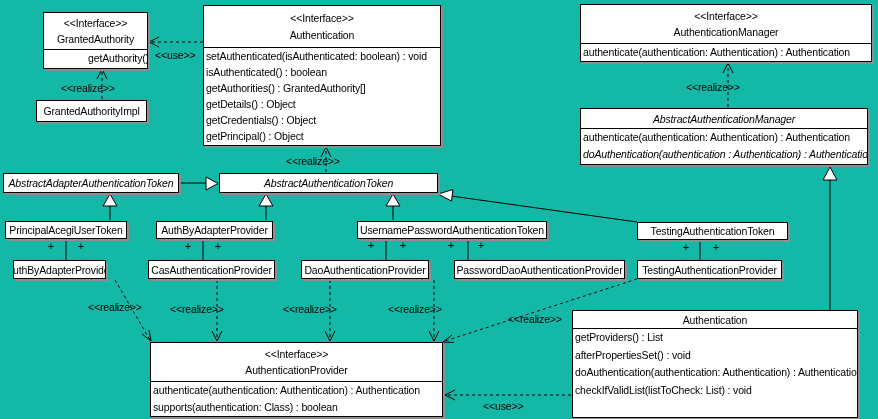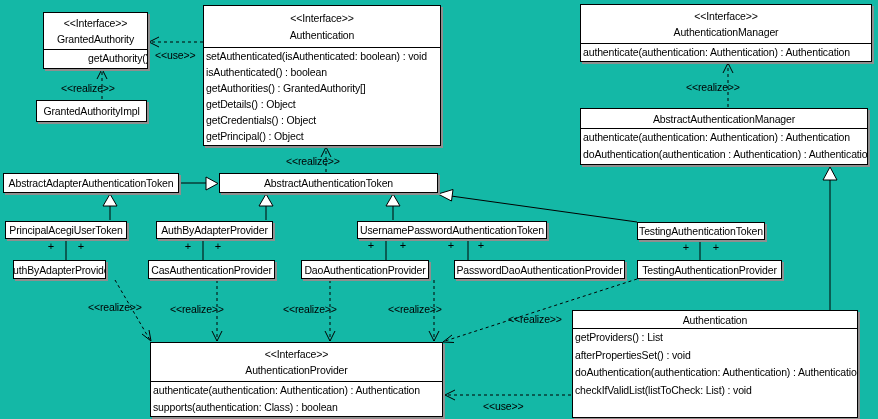--- a/index.html
+++ b/index.html
@@ -9,21 +9,21 @@
   #wires{position:absolute;left:0;top:0;z-index:1;}
   .cls{position:absolute;z-index:2;box-sizing:border-box;background:#ffffff;
        border:1px solid #000;box-shadow:2px 2px 0 #8f8f8f;color:#000;
        font-size:10.5px;letter-spacing:-0.15px;}
   .hd{box-sizing:border-box;border-bottom:1px solid #000;display:flex;
       flex-direction:column;align-items:center;justify-content:space-evenly;
       text-align:center;overflow:hidden;white-space:nowrap;}
   .one{display:flex;align-items:center;justify-content:center;overflow:hidden;
        white-space:nowrap;}
   .m{white-space:nowrap;overflow:hidden;padding-left:2px;}
-  .it{}
+  .it{font-style:italic;}
   .lbl{position:absolute;z-index:3;font-size:10.5px;letter-spacing:-0.15px;
        color:#000;white-space:nowrap;}
   .plus{position:absolute;z-index:3;font-size:11px;color:#000;
         transform:translate(-50%,-50%);}
   svg line,svg polyline{stroke:#000;stroke-width:1;fill:none;}
   svg polygon{fill:#ffffff;stroke:#000;stroke-width:1;}
   .dash{stroke-dasharray:3 3;}
 </style>
 </head>
 <body>
@@ -176,21 +176,21 @@
 
   <div class="cls one" style="left:5px;top:221px;width:122px;height:18px;">
     <span>PrincipalAcegiUserToken</span>
   </div>
   <div class="cls one" style="left:156px;top:221px;width:117px;height:18px;">
     <span>AuthByAdapterProvider</span>
   </div>
   <div class="cls one" style="left:357px;top:221px;width:190px;height:18px;">
     <span>UsernamePasswordAuthenticationToken</span>
   </div>
-  <div class="cls one" style="left:637px;top:222px;width:128px;height:18px;">
+  <div class="cls one" style="left:637px;top:222px;width:151px;height:18px;">
     <span>TestingAuthenticationToken</span>
   </div>
 
   <div class="cls one" style="left:13px;top:260px;width:93px;height:19px;">
     <span>AuthByAdapterProvider</span>
   </div>
   <div class="cls one" style="left:148px;top:260px;width:127px;height:19px;">
     <span>CasAuthenticationProvider</span>
   </div>
   <div class="cls one" style="left:301px;top:260px;width:128px;height:19px;">

